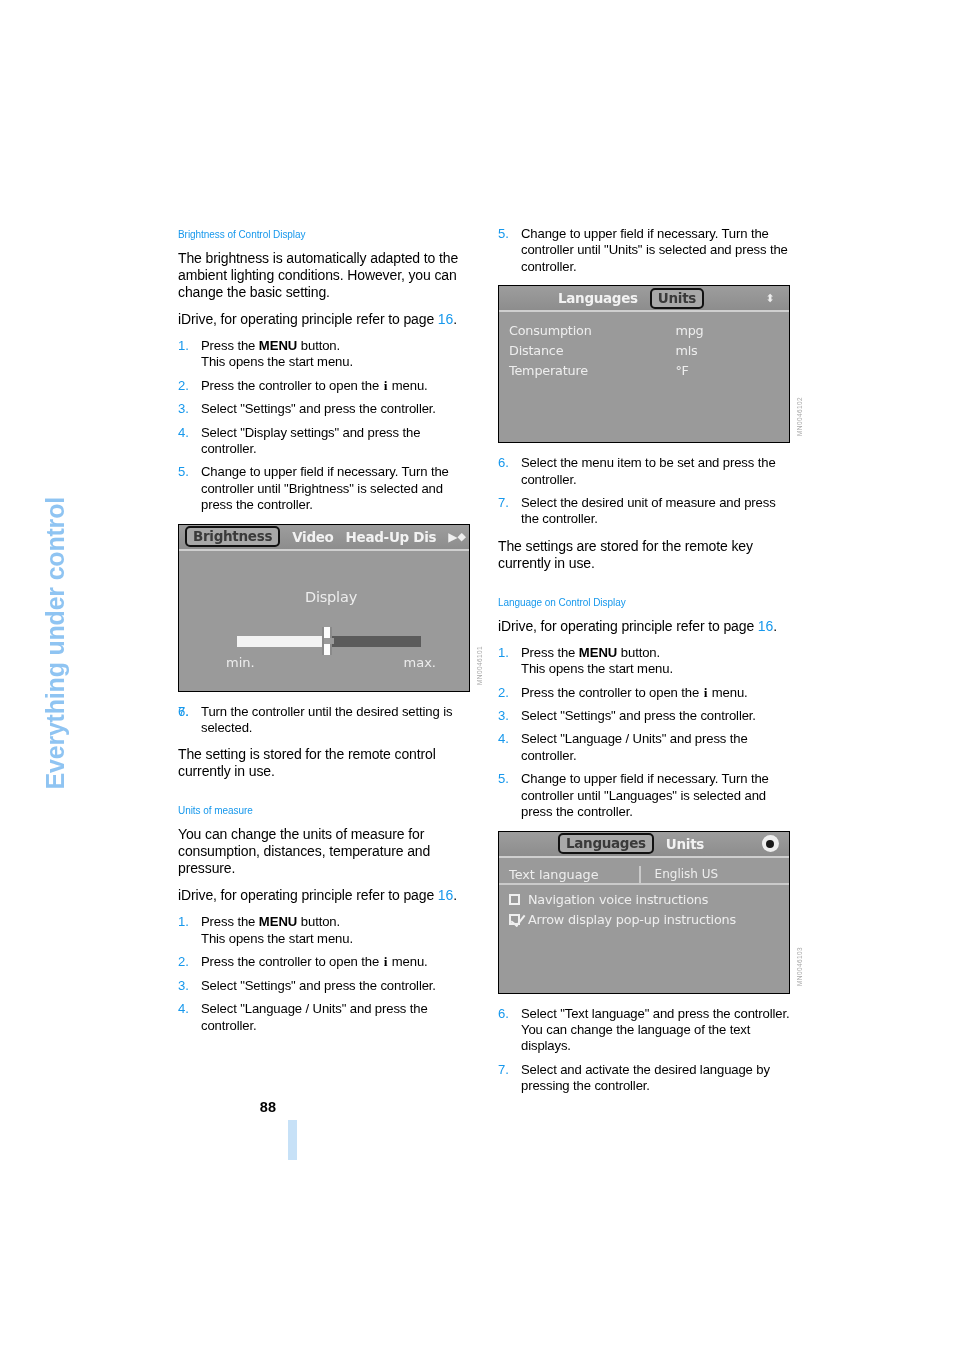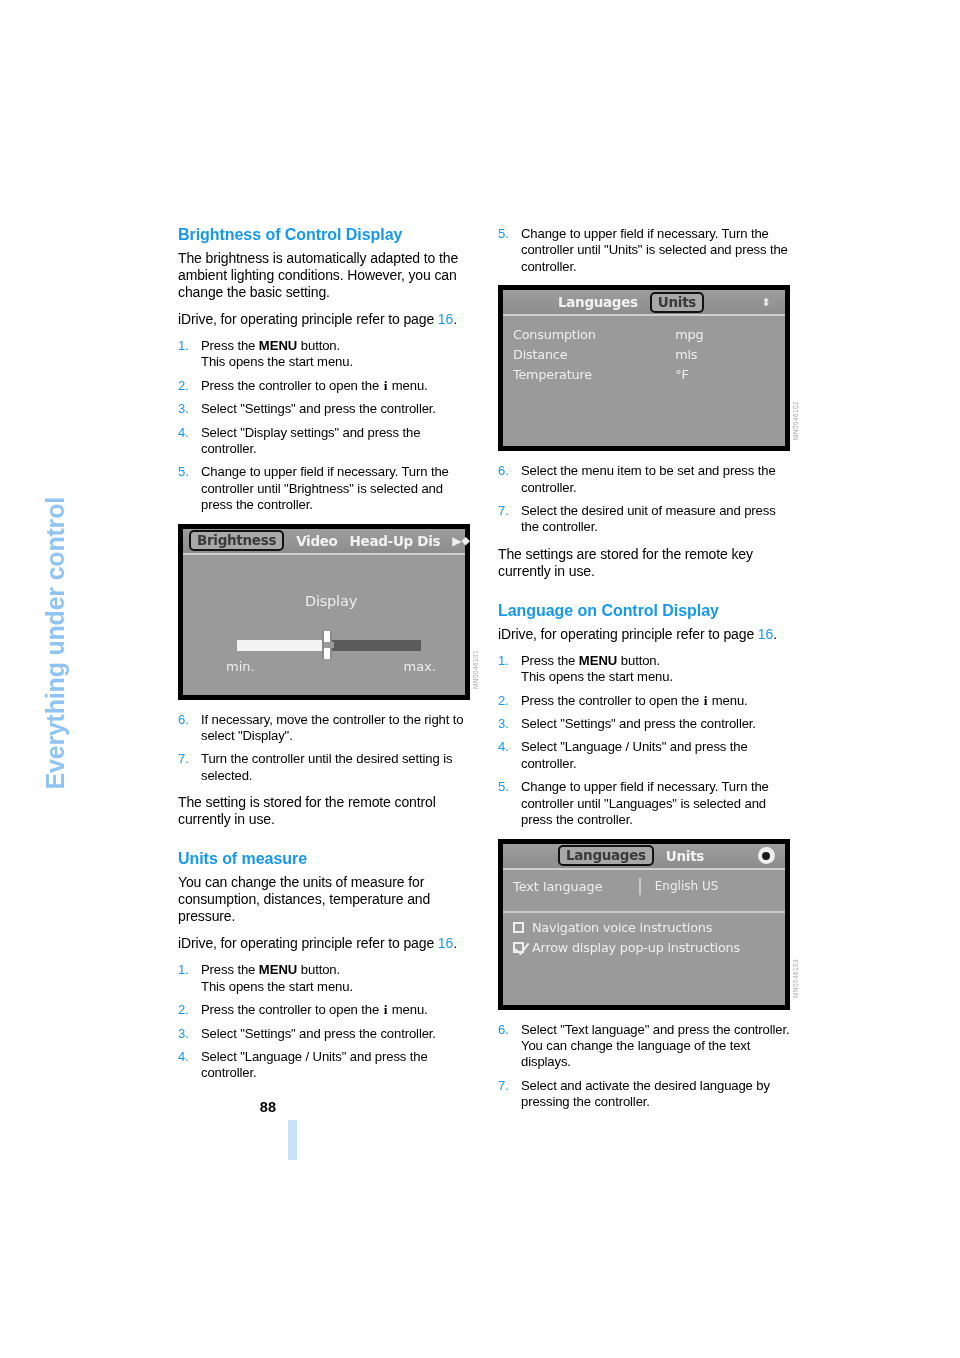--- a/index.html
+++ b/index.html
@@ -36,22 +36,22 @@
   .col {
     position: absolute;
     top: 226px;
     width: 292px;
   }
   .col-left  { left: 178px; }
   .col-right { left: 498px; }
 
   h2.section {
     color: #1798ec;
-    font-size: 16px;
-    font-weight: bold;
+    font-size: 10px;
+    font-weight: normal;
     letter-spacing: -0.05px;
     margin: 0 0 7px 0;
     line-height: 17px;
   }
   h2.section.spaced { margin-top: 22px; }
 
   p.body {
     font-size: 14px;
     line-height: 17px;
     color: #000;
@@ -85,21 +85,21 @@
   ol.steps li .sub { display: block; }
   .kbd { font-weight: bold; letter-spacing: 0px; }
   .i-glyph { font-weight: bold; font-family: "Liberation Serif", serif; font-size: 13.5px; padding: 0 1px; }
 
   
   .shot {
     position: relative;
     width: 292px;
     margin: 4px 0 12px 0;
     background: #8b8b8b;
-    border: 5px solid #000000;
+    border: 1px solid #000000;
   }
   .shot-inner {
     position: relative;
     width: 100%;
     background:
       linear-gradient(#a2a2a2, #a2a2a2);
   }
   .shot-bar {
     position: relative;
     height: 26px;
@@ -210,21 +210,21 @@
     padding: 1px 0 4px 0;
     letter-spacing: -0.2px;
   }
   table.shot-table td.val { padding-left: 26px; }
   .u-col-1 { width: 52%; }
 
   .lang-row {
     display: flex;
     align-items: center;
     border-bottom: 2px solid #cacaca;
-    padding-bottom: 16px;
+    padding-bottom: 0;
     margin: -2px -10px 7px -10px;
     padding-left: 10px;
     padding-right: 10px;
   }
   .lang-row .lbl {
     color: #eeeeee;
     font-size: 12.8px;
     font-family: "DejaVu Sans", sans-serif;
     width: 48%;
   }
@@ -379,21 +379,21 @@
             <span>min.</span>
             <span>max.</span>
           </div>
         </div>
       </div>
       <div class="shot-code">MN0046101</div>
     </div>
 
     <ol class="steps">
       <li>
-        <span class="num">6.</span><span>If necessary, move the controller to the right to select "Display".</span>
+        <span class="num">6.</span>
       </li>
       <li>
         <span class="num">7.</span><span>Turn the controller until the desired setting is selected.</span>
       </li>
     </ol>
 
     <p class="body">The setting is stored for the remote control currently in use.</p>
 
     <h2 class="section spaced">Units of measure</h2>
 

